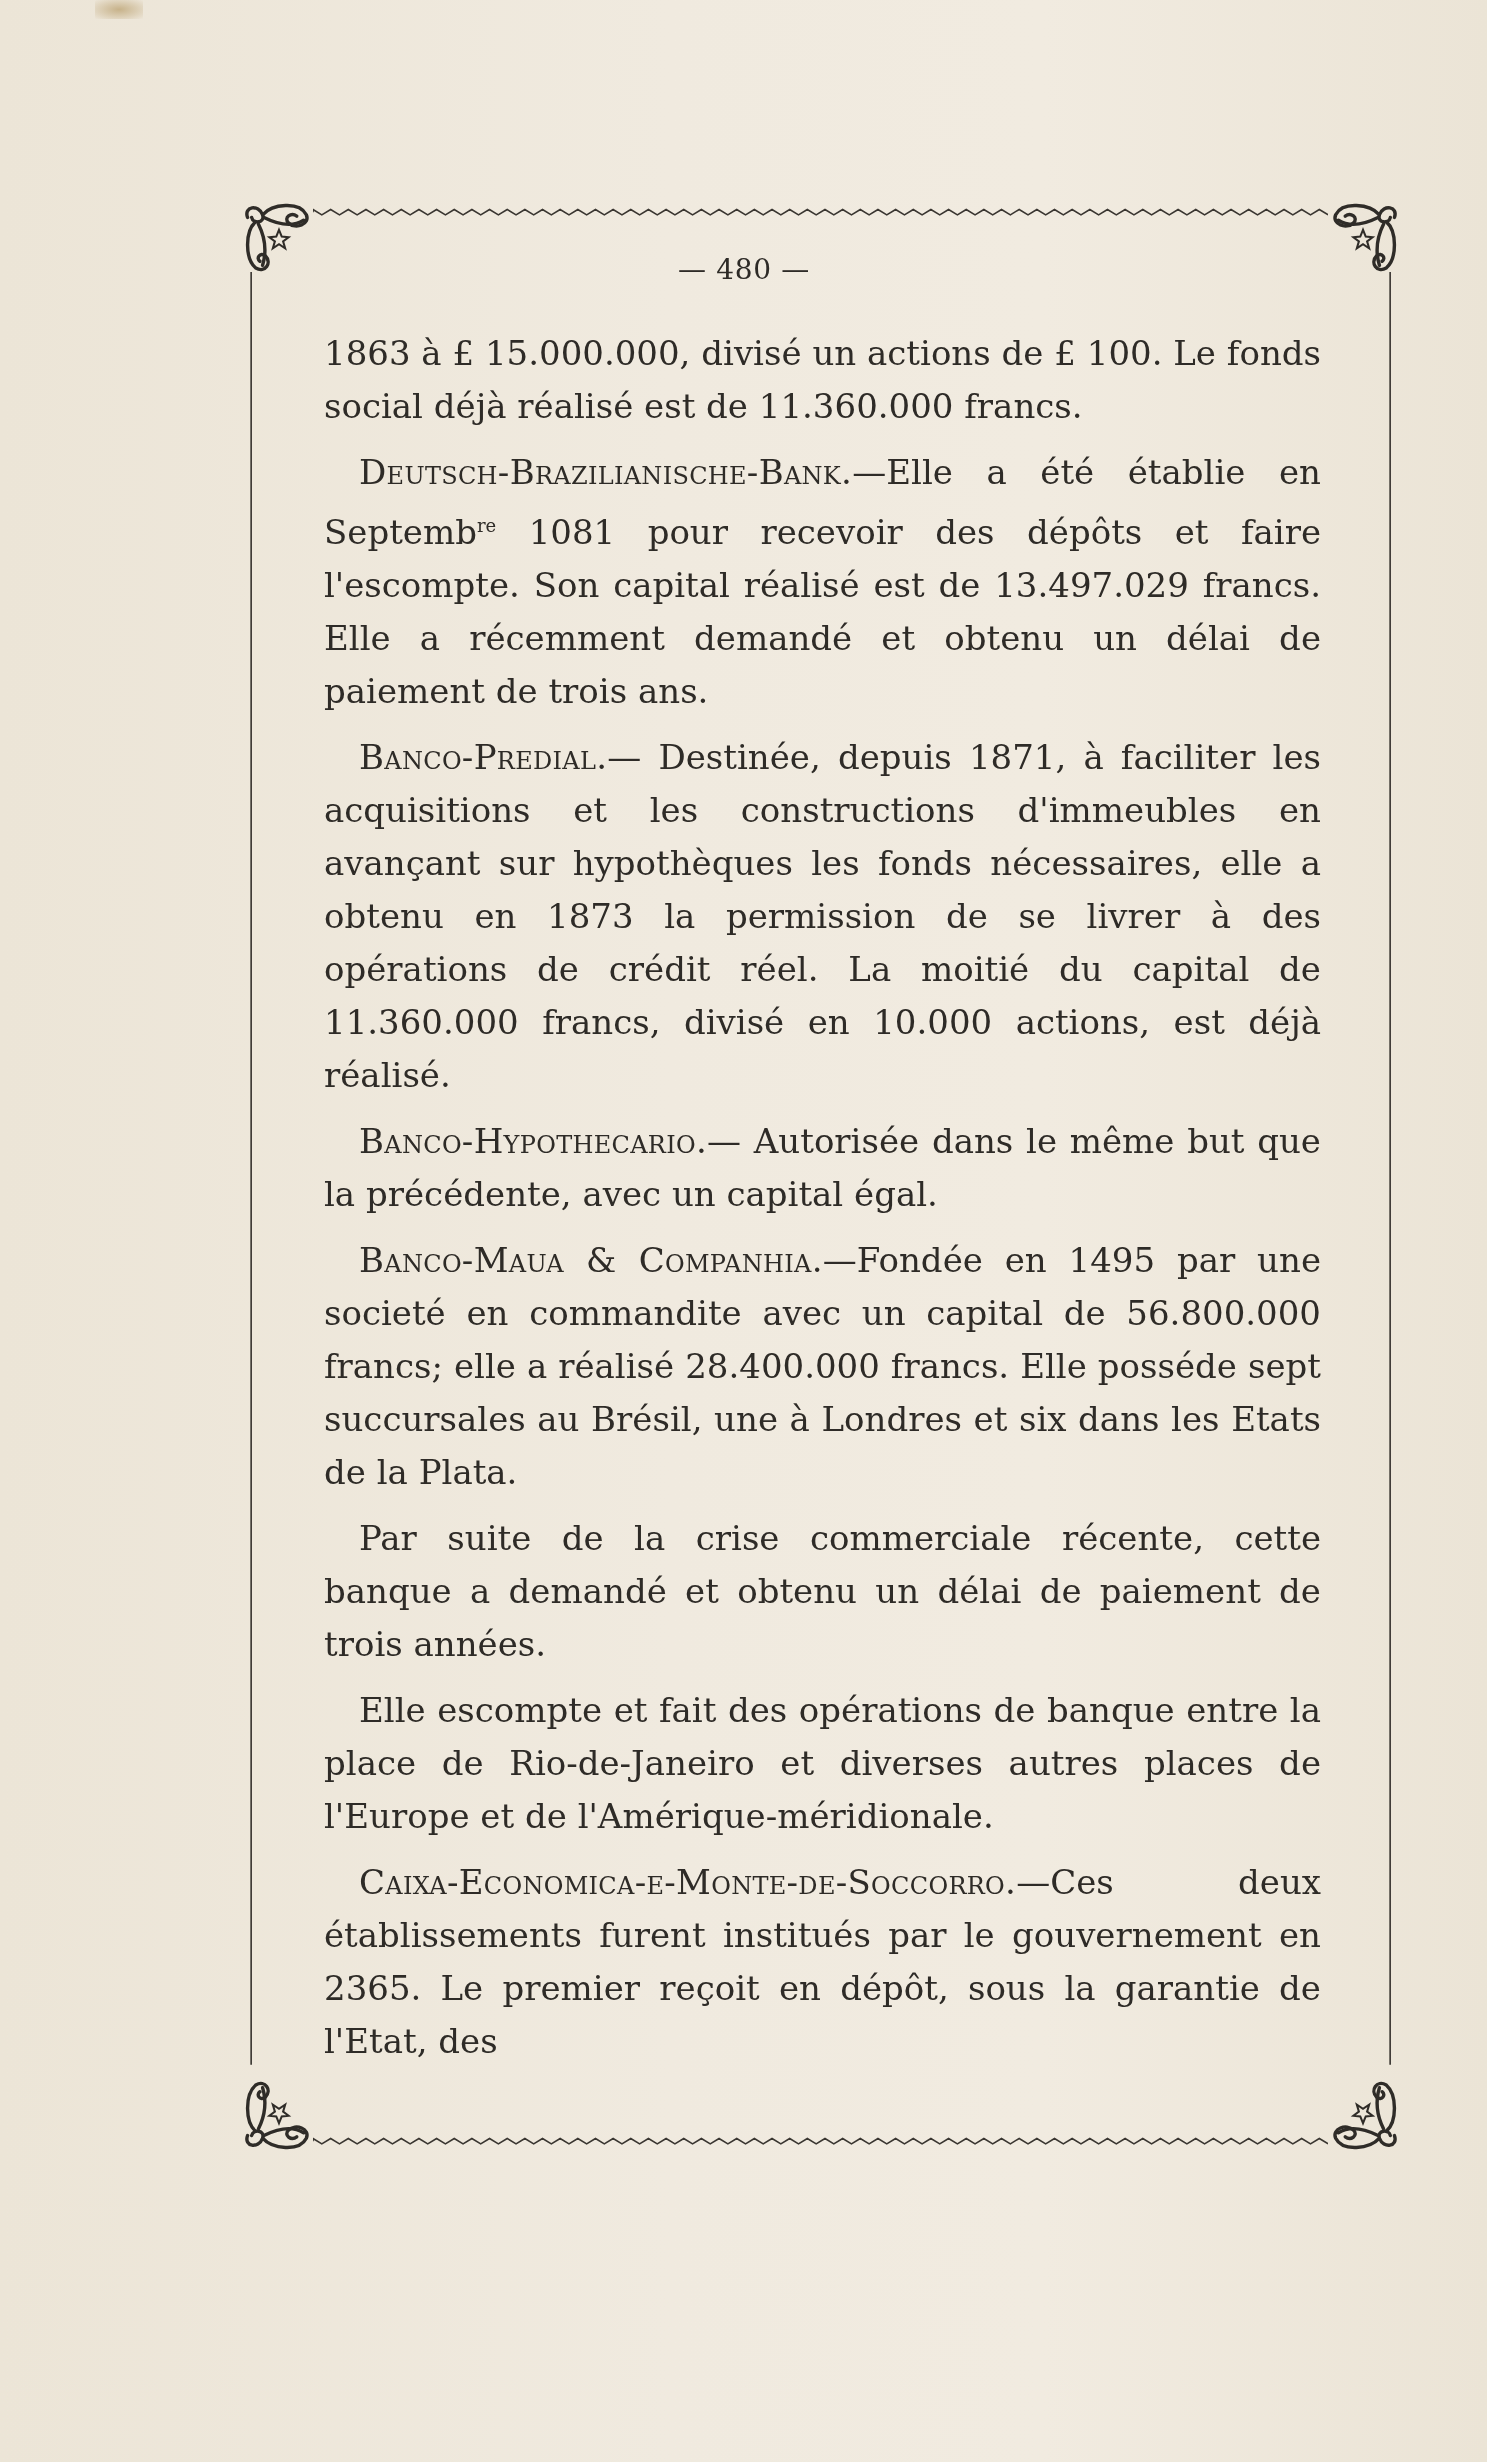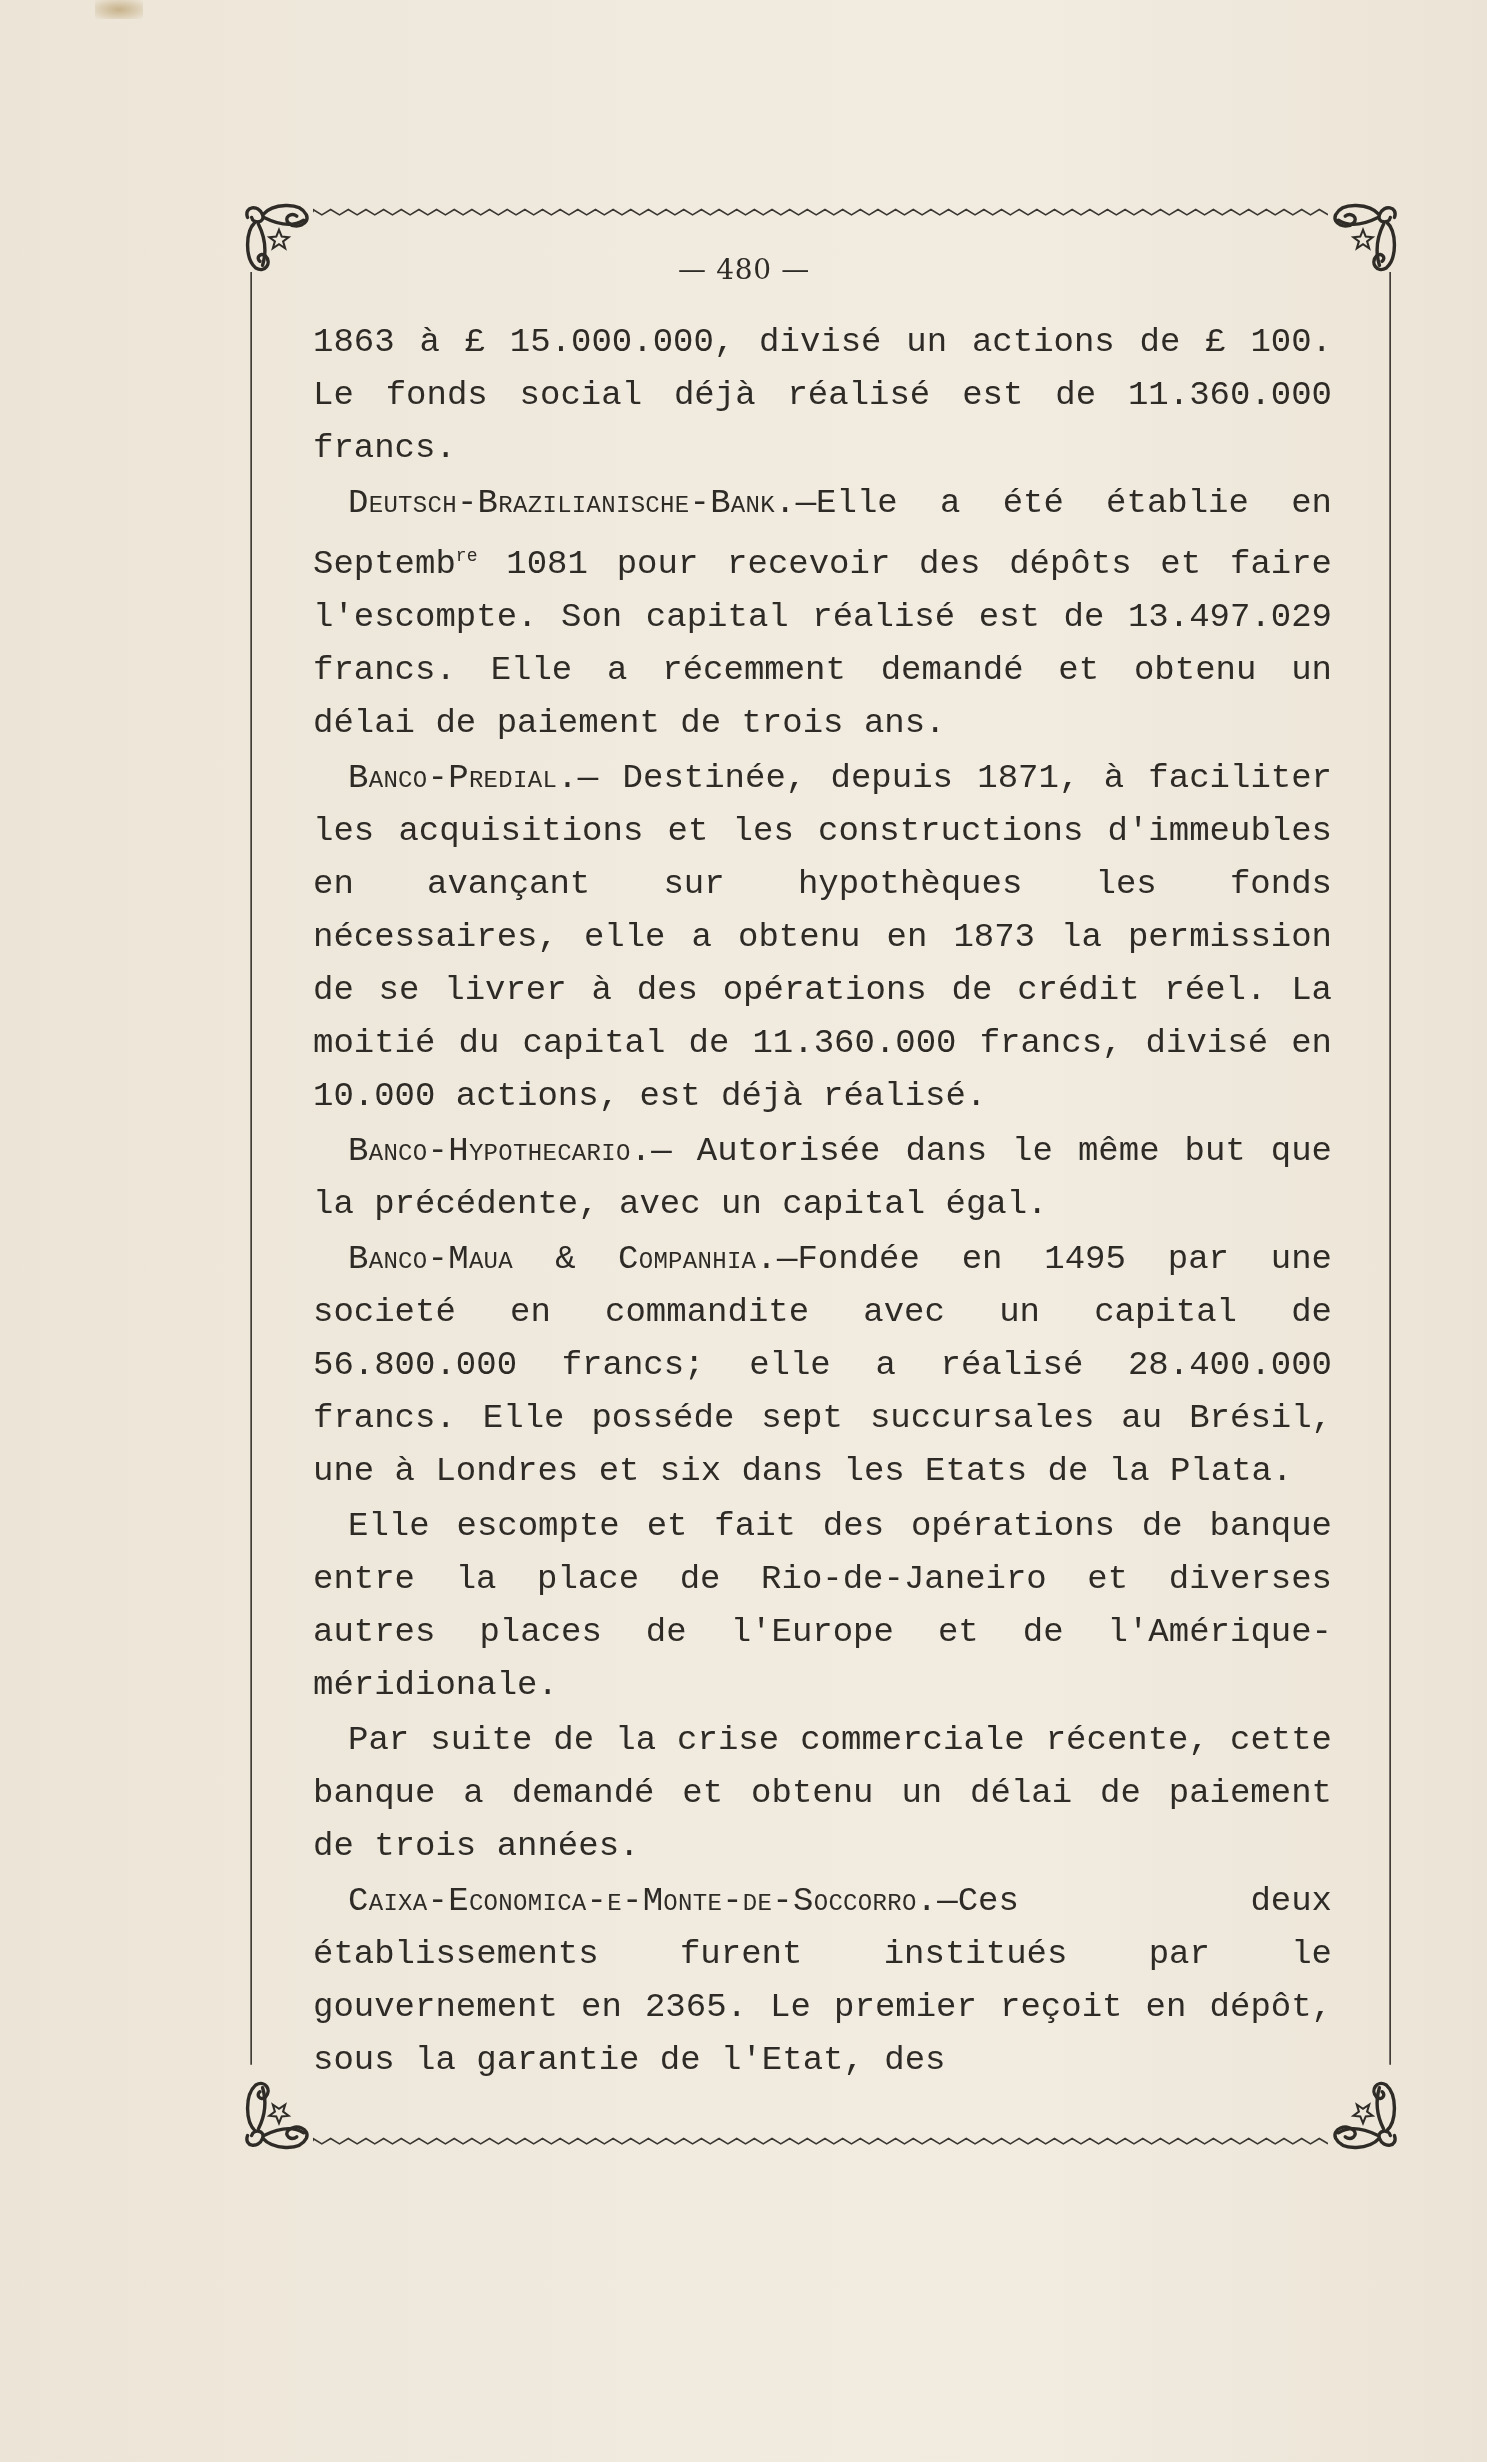--- a/index.html
+++ b/index.html
@@ -65,23 +65,22 @@
     .text-block {
       position: absolute;
       left: 311px;
       top: 314px;
       width: 1023px;
       font-size: 34px;
       line-height: 53px;
       text-align: justify;
     }
     .para {
-      margin: 2px;
+      margin: 13px;
       text-indent: 0;
-      font-family: Liberation Mono, monospace;
     }
     .para.indent { text-indent: 35px; }
     .sc {
       font-variant: small-caps;
       letter-spacing: 0.3px;
     }
     .sup {
       font-size: 18px;
       vertical-align: 12.2px;
     }
@@ -160,22 +159,22 @@
   <p class="para indent">
     <span class="sc">Banco-Predial.</span><span>— Destinée, depuis 1871, à faciliter les acquisitions et les constructions d'immeubles en avançant sur hypothèques les fonds nécessaires, elle a obtenu en 1873 la permission de se livrer à des opérations de crédit réel. La moitié du capital de 11.360.000 francs, divisé en 10.000 actions, est déjà réalisé.</span>
   </p>
   <p class="para indent">
     <span class="sc">Banco-Hypothecario.</span><span>— Autorisée dans le même but que la précédente, avec un capital égal.</span>
   </p>
   <p class="para indent">
     <span class="sc">Banco-Maua &amp; Companhia.</span><span>—Fondée en 1495 par une societé en commandite avec un capital de 56.800.000 francs; elle a réalisé 28.400.000 francs. Elle posséde sept succursales au Brésil, une à Londres et six dans les Etats de la Plata.</span>
   </p>
   <p class="para indent">
-    <span>Elle escompte et fait des opérations de banque entre la place de Rio-de-Janeiro et diverses autres places de l'Europe et de l'Amérique-méridionale.</span>
+    <span>Par suite de la crise commerciale récente, cette banque a demandé et obtenu un délai de paiement de trois années.</span>
   </p>
   <p class="para indent">
-    <span>Par suite de la crise commerciale récente, cette banque a demandé et obtenu un délai de paiement de trois années.</span>
+    <span>Elle escompte et fait des opérations de banque entre la place de Rio-de-Janeiro et diverses autres places de l'Europe et de l'Amérique-méridionale.</span>
   </p>
   <p class="para indent">
     <span class="sc">Caixa-Economica-e-Monte-de-Soccorro.</span><span>—Ces deux établissements furent institués par le gouvernement en 2365. Le premier reçoit en dépôt, sous la garantie de l'Etat, des</span>
   </p>
 </div>
 
 
 </body></html>

